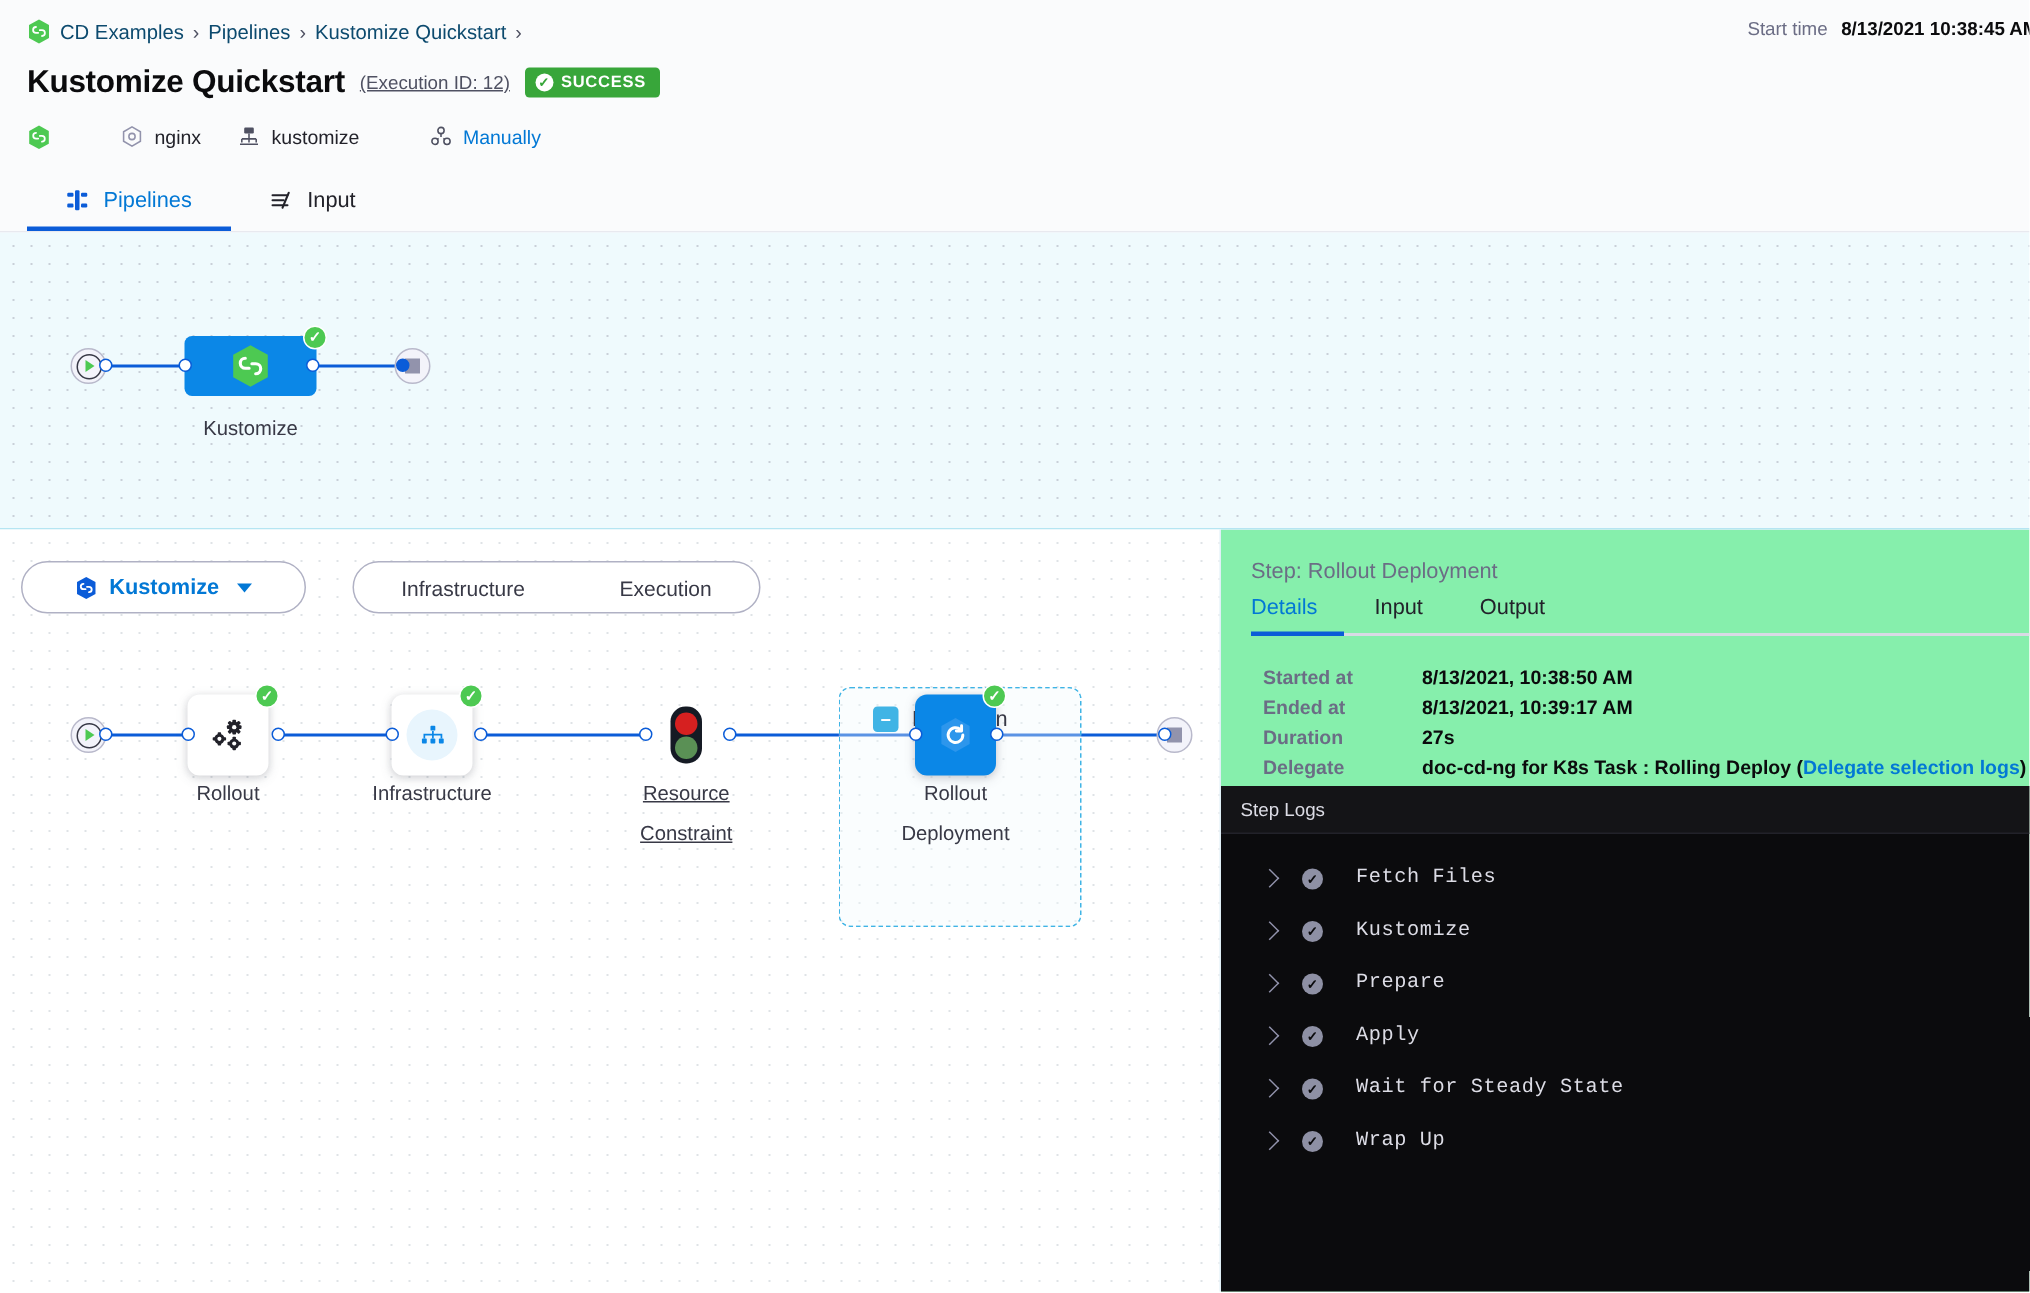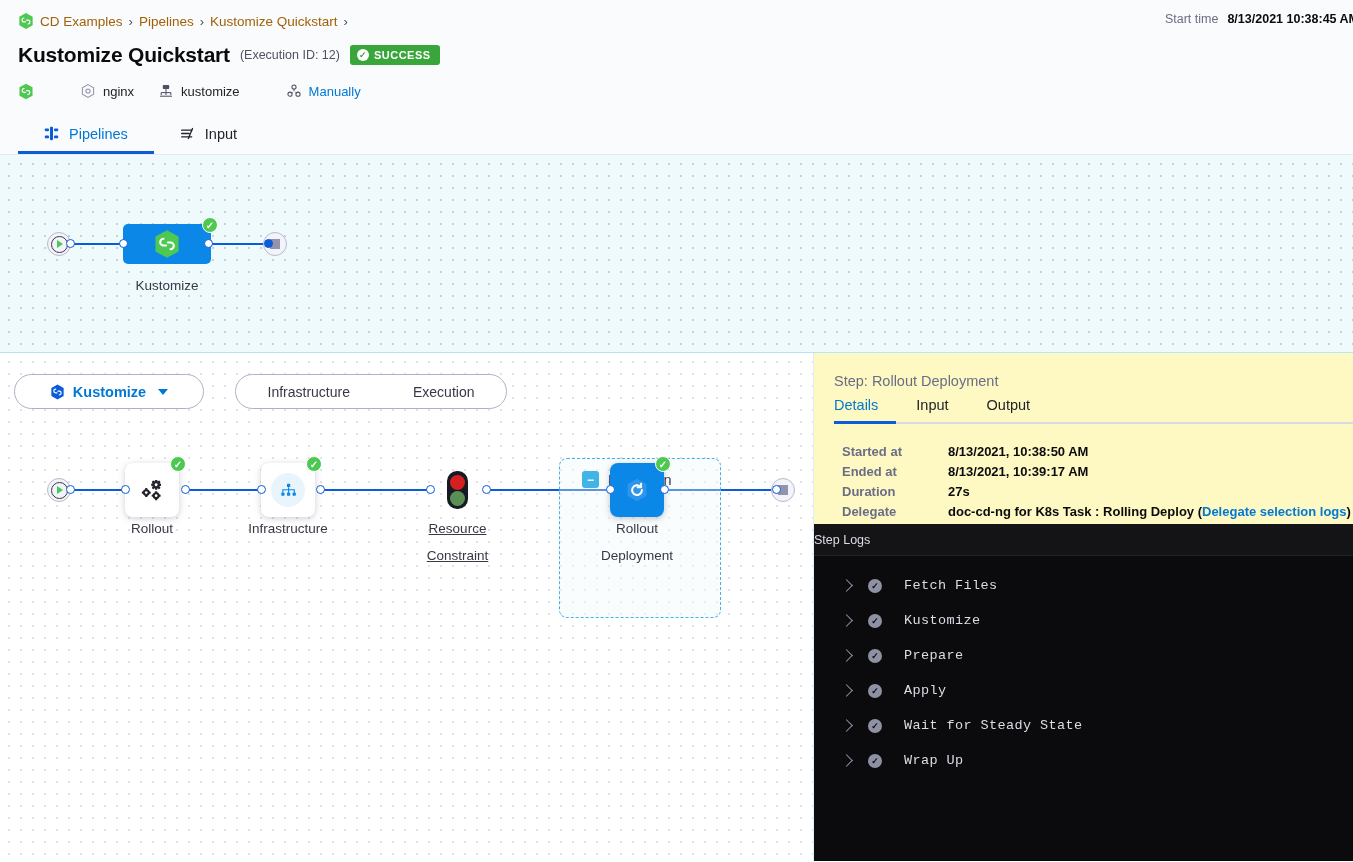--- a/index.html
+++ b/index.html
@@ -22,32 +22,32 @@
   .breadcrumb {
     display: flex; align-items: center; gap: 6px;
     height: 22px; font-size: 13.5px;
   }
   .bc-logo {
     width: 16px; height: 18px; position: relative; display: inline-block;
   }
   .hexlogo {
     width: 100%; height: 100%;
   }
-  .bc-link { color: #a16207; cursor: pointer; white-space: nowrap; }
+  .bc-link { color: #0c4a6e; cursor: pointer; white-space: nowrap; }
   .bc-sep { color: #4f5162; font-size: 13px; }
 
   .title-row {
     display: flex; align-items: center; gap: 10px;
     margin-top: 9px; height: 28px;
   }
   .page-title {
     font-size: 21px; font-weight: bold; color: #0b0b0d;
     letter-spacing: -0.2px;
   }
-  .exec-id { font-size: 12.5px; color: #4f5162; }
+  .exec-id { font-size: 12.5px; color: #4f5162; text-decoration: underline; }
   .status-badge {
     display: inline-flex; align-items: center; gap: 5px;
     background: #38a63a; color: #fff;
     font-size: 11px; font-weight: bold; letter-spacing: .5px;
     border-radius: 3px; padding: 4px 9px 4px 7px;
   }
   .badge-check {
     width: 12px; height: 12px; border-radius: 50%;
     background: #fff; color: #38a63a;
     font-size: 9px; display: flex; align-items: center; justify-content: center;
@@ -202,21 +202,21 @@
   .traffic {
     width: 21px; height: 38px; border-radius: 10px;
     background: #151a24; display: flex; flex-direction: column;
     align-items: center; justify-content: space-around; padding: 3px 0;
   }
   .tl { width: 15px; height: 15px; border-radius: 50%; }
   .tl-red { background: #d62020; }
   .tl-green { background: #5a9055; }
 
   
-  .panel { width: 539px; height: 100%; background: #fef9c3; display: flex; flex-direction: column; }
+  .panel { width: 539px; height: 100%; background: #86efac; display: flex; flex-direction: column; }
   .panel-head { padding: 20px 0 0 20px; }
   .panel-title { font-size: 14.5px; color: #6b6d85; }
   .panel-tabs {
     display: flex; align-items: flex-end; gap: 0;
     margin-top: 2px; border-bottom: 2px solid #d9dae5;
   }
   .ptab {
     padding: 6px 18px 8px 0; margin-right: 20px;
     font-size: 14.5px; color: #22222a; cursor: pointer;
     border-bottom: 3px solid transparent; margin-bottom: -2px;
@@ -228,21 +228,21 @@
   }
   .drow { display: flex; margin-bottom: 5px; line-height: 15px; }
   .dkey { width: 106px; color: #6b6d85; font-weight: bold; }
   .dval { color: #0b0b0d; font-weight: bold; }
   .dval a { color: #0278d5; font-weight: bold; text-decoration: none; cursor: pointer; }
 
   
   .logs { flex: 1; background: #0b0b0d; display: flex; flex-direction: column; }
   .logs-head {
     height: 32px; display: flex; align-items: center;
-    padding-left: 0; font-size: 12.5px; color: #dcdce5;
+    padding-left: 13px; font-size: 12.5px; color: #dcdce5;
     border-bottom: 1px solid #22222a;
     background: #141417;
   }
   .logs-body { padding: 12px 0 0 0; }
   .log-row {
     display: flex; align-items: center; height: 35px;
     padding-left: 28px; gap: 17px; cursor: pointer;
   }
   .chev {
     width: 9px; height: 9px; border-top: 1.6px solid #9293ac;

